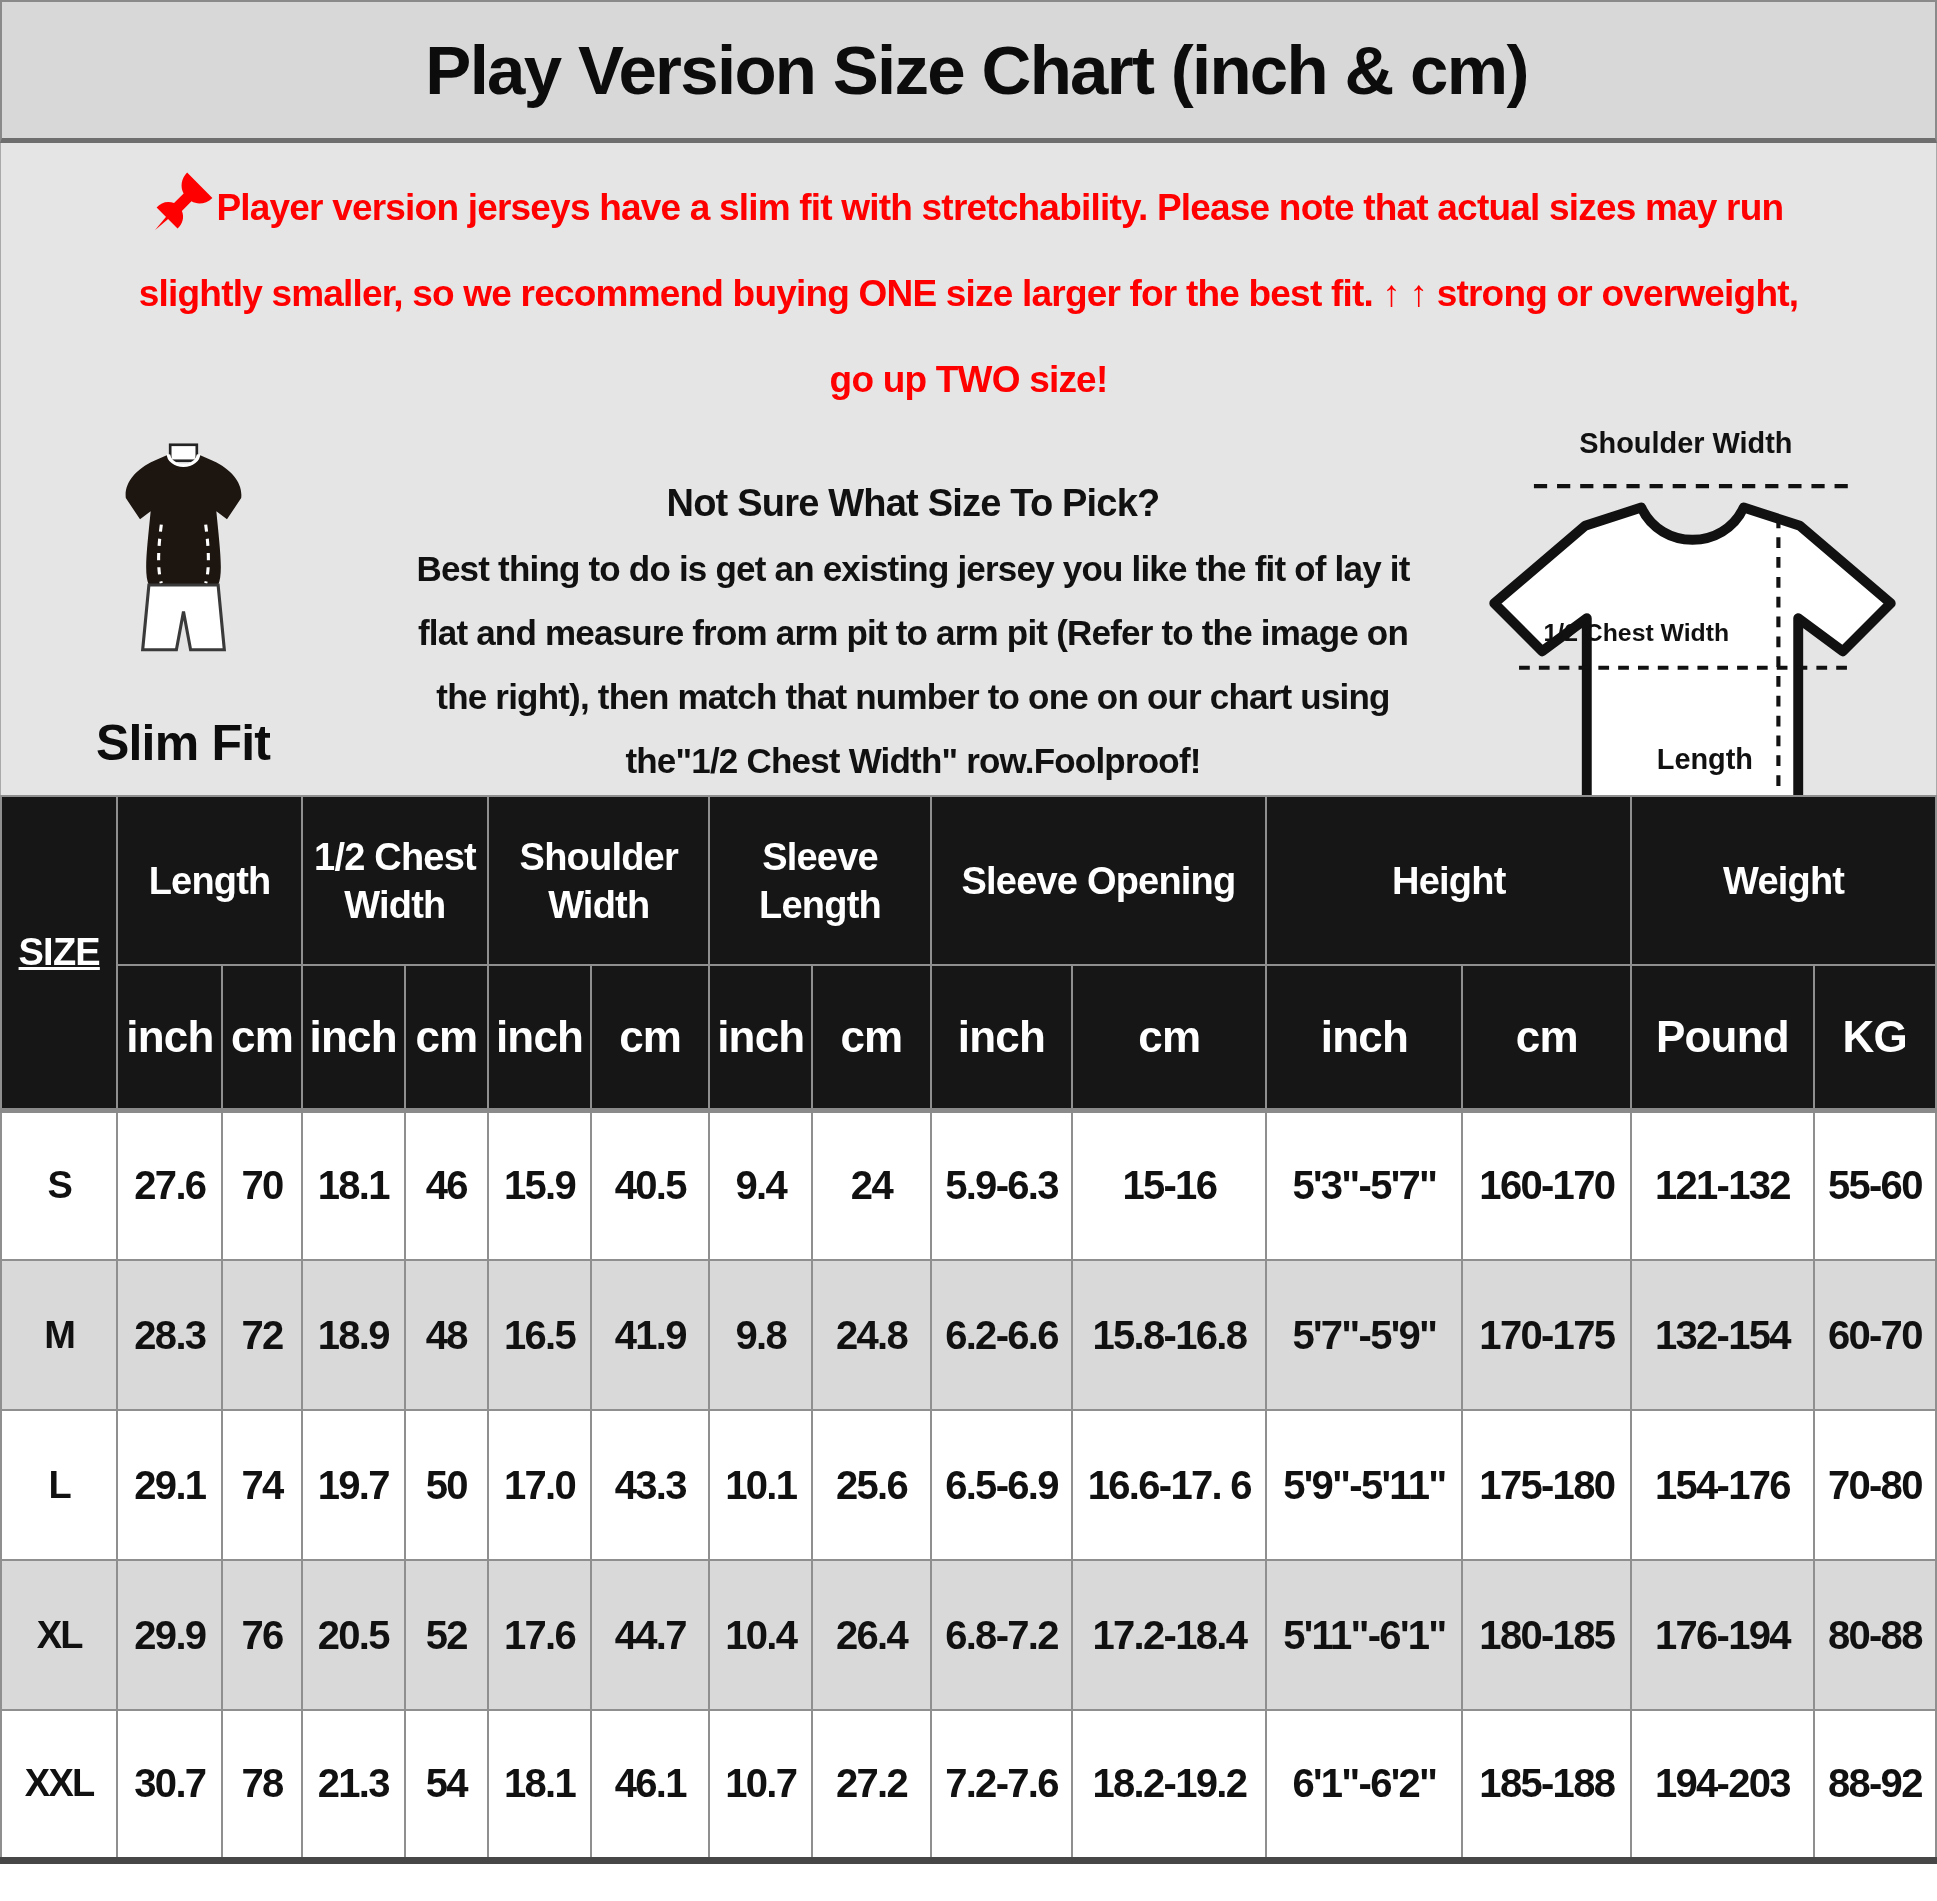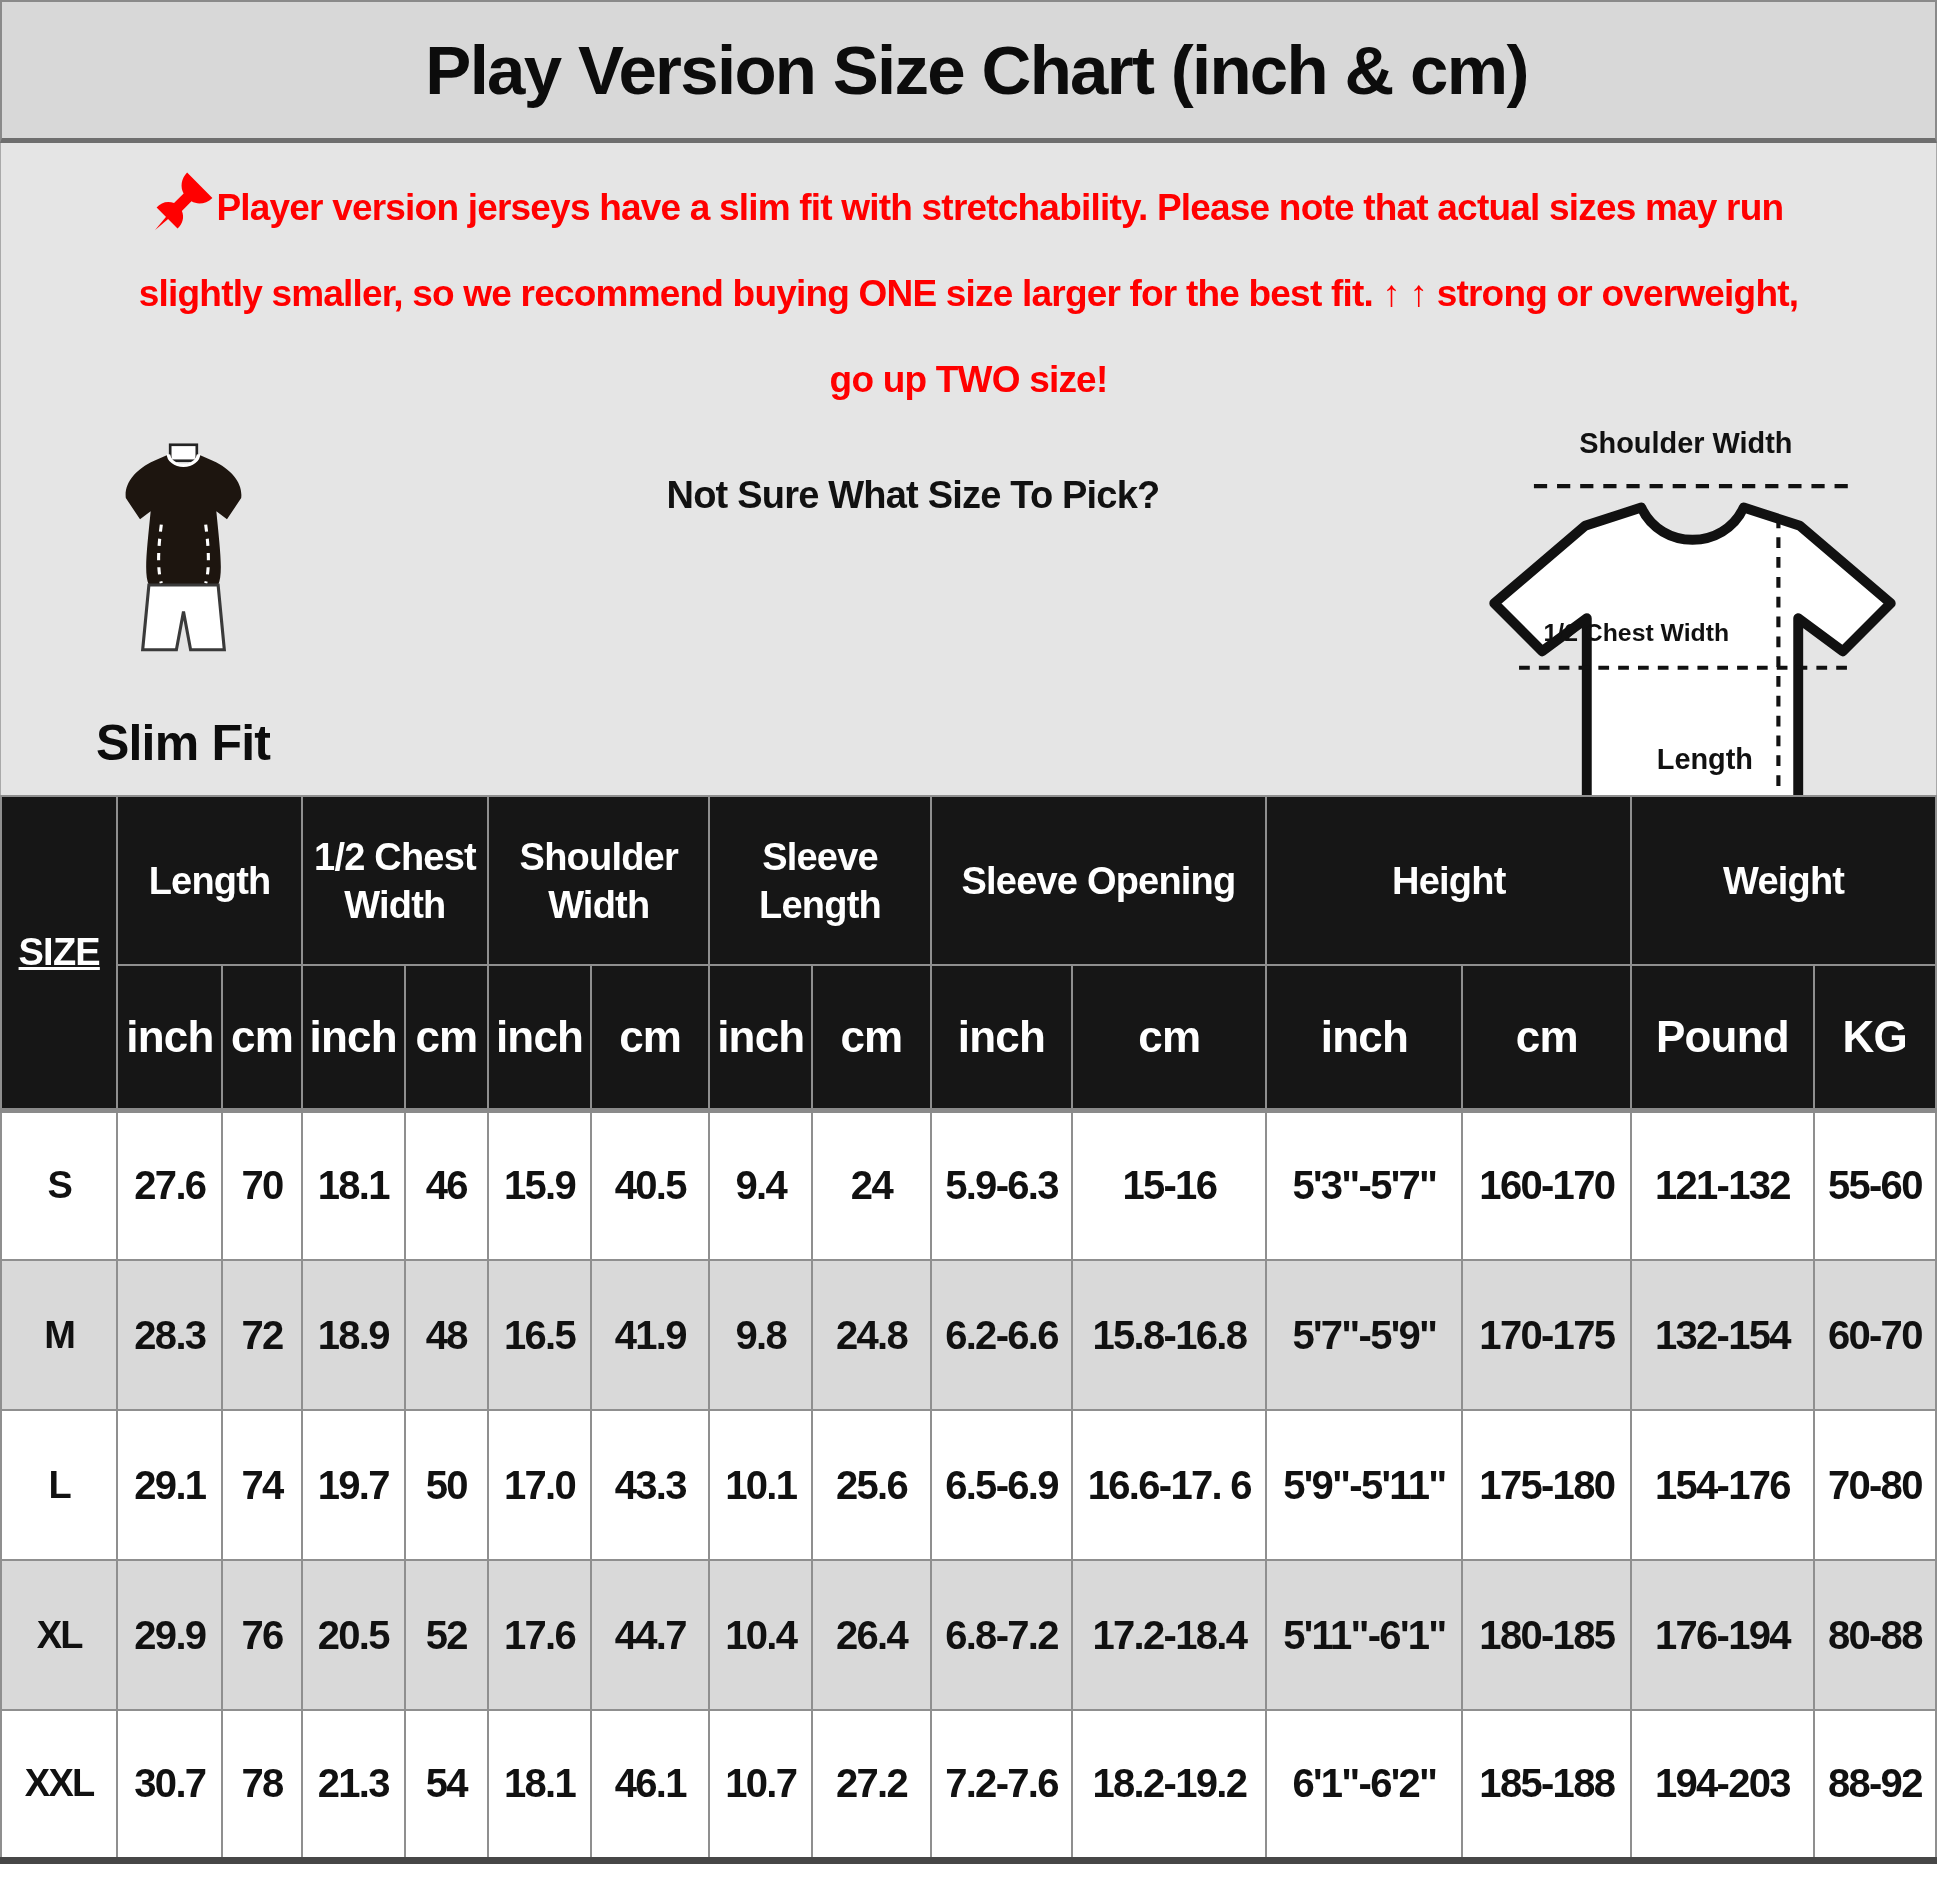--- a/index.html
+++ b/index.html
@@ -28,21 +28,21 @@
   }
   .notice .pin { vertical-align:-11.6px; margin-right:1.7px; }
   .preline { white-space:pre-line; }
 
   .mid { display:flex; align-items:flex-start; margin-top:15px; }
   .fit-col { width:364px; text-align:center; flex:0 0 auto; padding-top:5px; }
   .fit-col svg.slimfit { width:153px; height:213px; }
   .fit-label { font-size:50px; margin-top:55px; letter-spacing:-0.8px; color:#0d0d0d; }
 
   .guide-col { flex:1 1 auto; text-align:center; padding-top:28px; }
-  .guide-heading { font-size:38px; line-height:58px; letter-spacing:-0.8px; }
+  .guide-heading { font-size:38px; line-height:58px; letter-spacing:-0.8px;margin-top:8px; }
   .guide-body { font-size:35px; line-height:64px; letter-spacing:-0.8px; margin-top:5px; }
 
   .diagram-col { width:475px; flex:0 0 auto; margin-top:-18px; }
   .diagram-col svg { width:463px; height:446px; }
 
   
   .table-wrap { position:relative; }
   table.size-table {
     width:1937px; border-collapse:collapse; table-layout:fixed;
     border-bottom:7.4px solid #474747;
@@ -95,20 +95,24 @@
           <path fill="#fff" d="M66,12 A19,15 0 0 0 104,12 L100,13 C97,27 73,27 70,13 Z"></path>
           <path fill="none" stroke="#fff" stroke-width="3.5" stroke-dasharray="8 8" d="M60,92 C57,115 55,140 60,158"></path>
           <path fill="none" stroke="#fff" stroke-width="3.5" stroke-dasharray="8 8" d="M110,92 C113,115 115,140 110,158"></path>
           <path fill="#fff" stroke="#3a3a3a" stroke-width="3.5" d="M46,160 L124,160 L131,233 L93,233 L85,190 L77,233 L39,233 Z"></path>
         </svg>
         <div class="fit-label">Slim Fit</div>
       </div>
 
       <div class="guide-col">
         <div class="guide-heading">Not Sure What Size To Pick?</div>
+        <div class="guide-body preline">Best thing to do is get an existing jersey you like the fit of lay it
+flat and measure from arm pit to arm pit (Refer to the image on
+the right), then match that number to one on our chart using
+the"1/2 Chest Width" row.Foolproof!</div>
       </div>
 
       <div class="diagram-col">
         <svg viewBox="0 0 560 540" aria-hidden="true">
           <text x="272" y="40" font-size="35" font-weight="bold" text-anchor="middle" fill="#111">Shoulder Width</text>
           <line x1="88" y1="80" x2="472" y2="80" stroke="#111" stroke-width="5" stroke-dasharray="16 12"></line>
           <path fill="#fff" stroke="#111" stroke-width="12" stroke-linejoin="round" d="M150,128 L218,106 C242,158 318,158 342,106 L410,128 L520,222 L462,280 L408,240 L408,505 L152,505 L152,240 L98,280 L40,222 Z"></path>
           <text x="212" y="268" font-size="30" font-weight="bold" text-anchor="middle" fill="#111">1/2 Chest Width</text>
           <line x1="70" y1="300" x2="472" y2="300" stroke="#111" stroke-width="5" stroke-dasharray="13 11"></line>
           <line x1="384" y1="118" x2="384" y2="492" stroke="#111" stroke-width="5" stroke-dasharray="13 11"></line>

